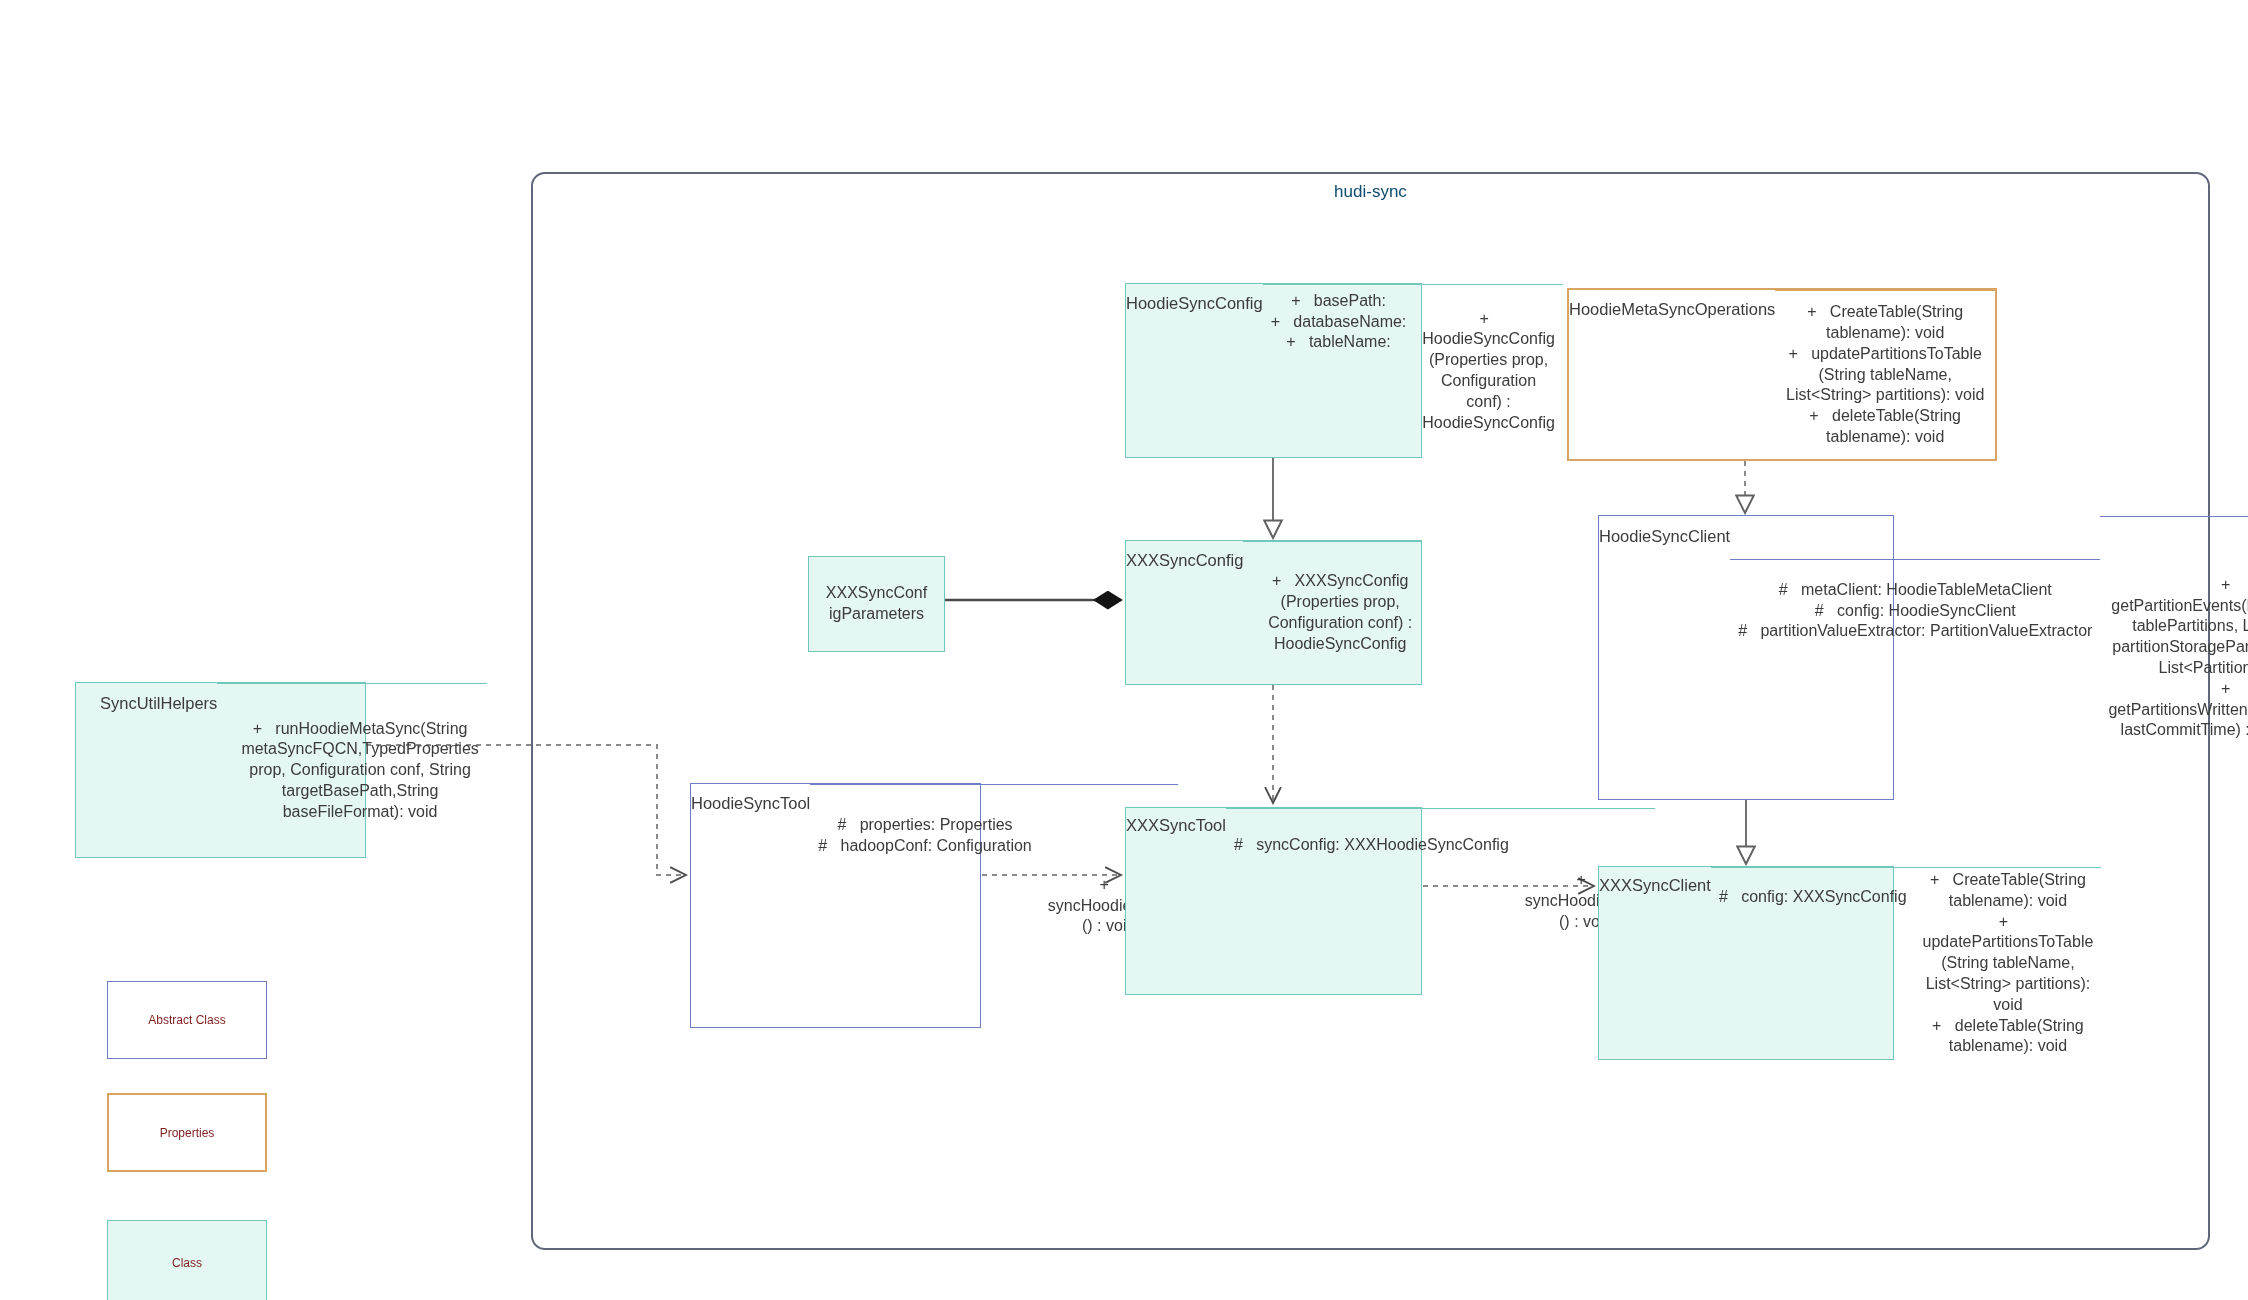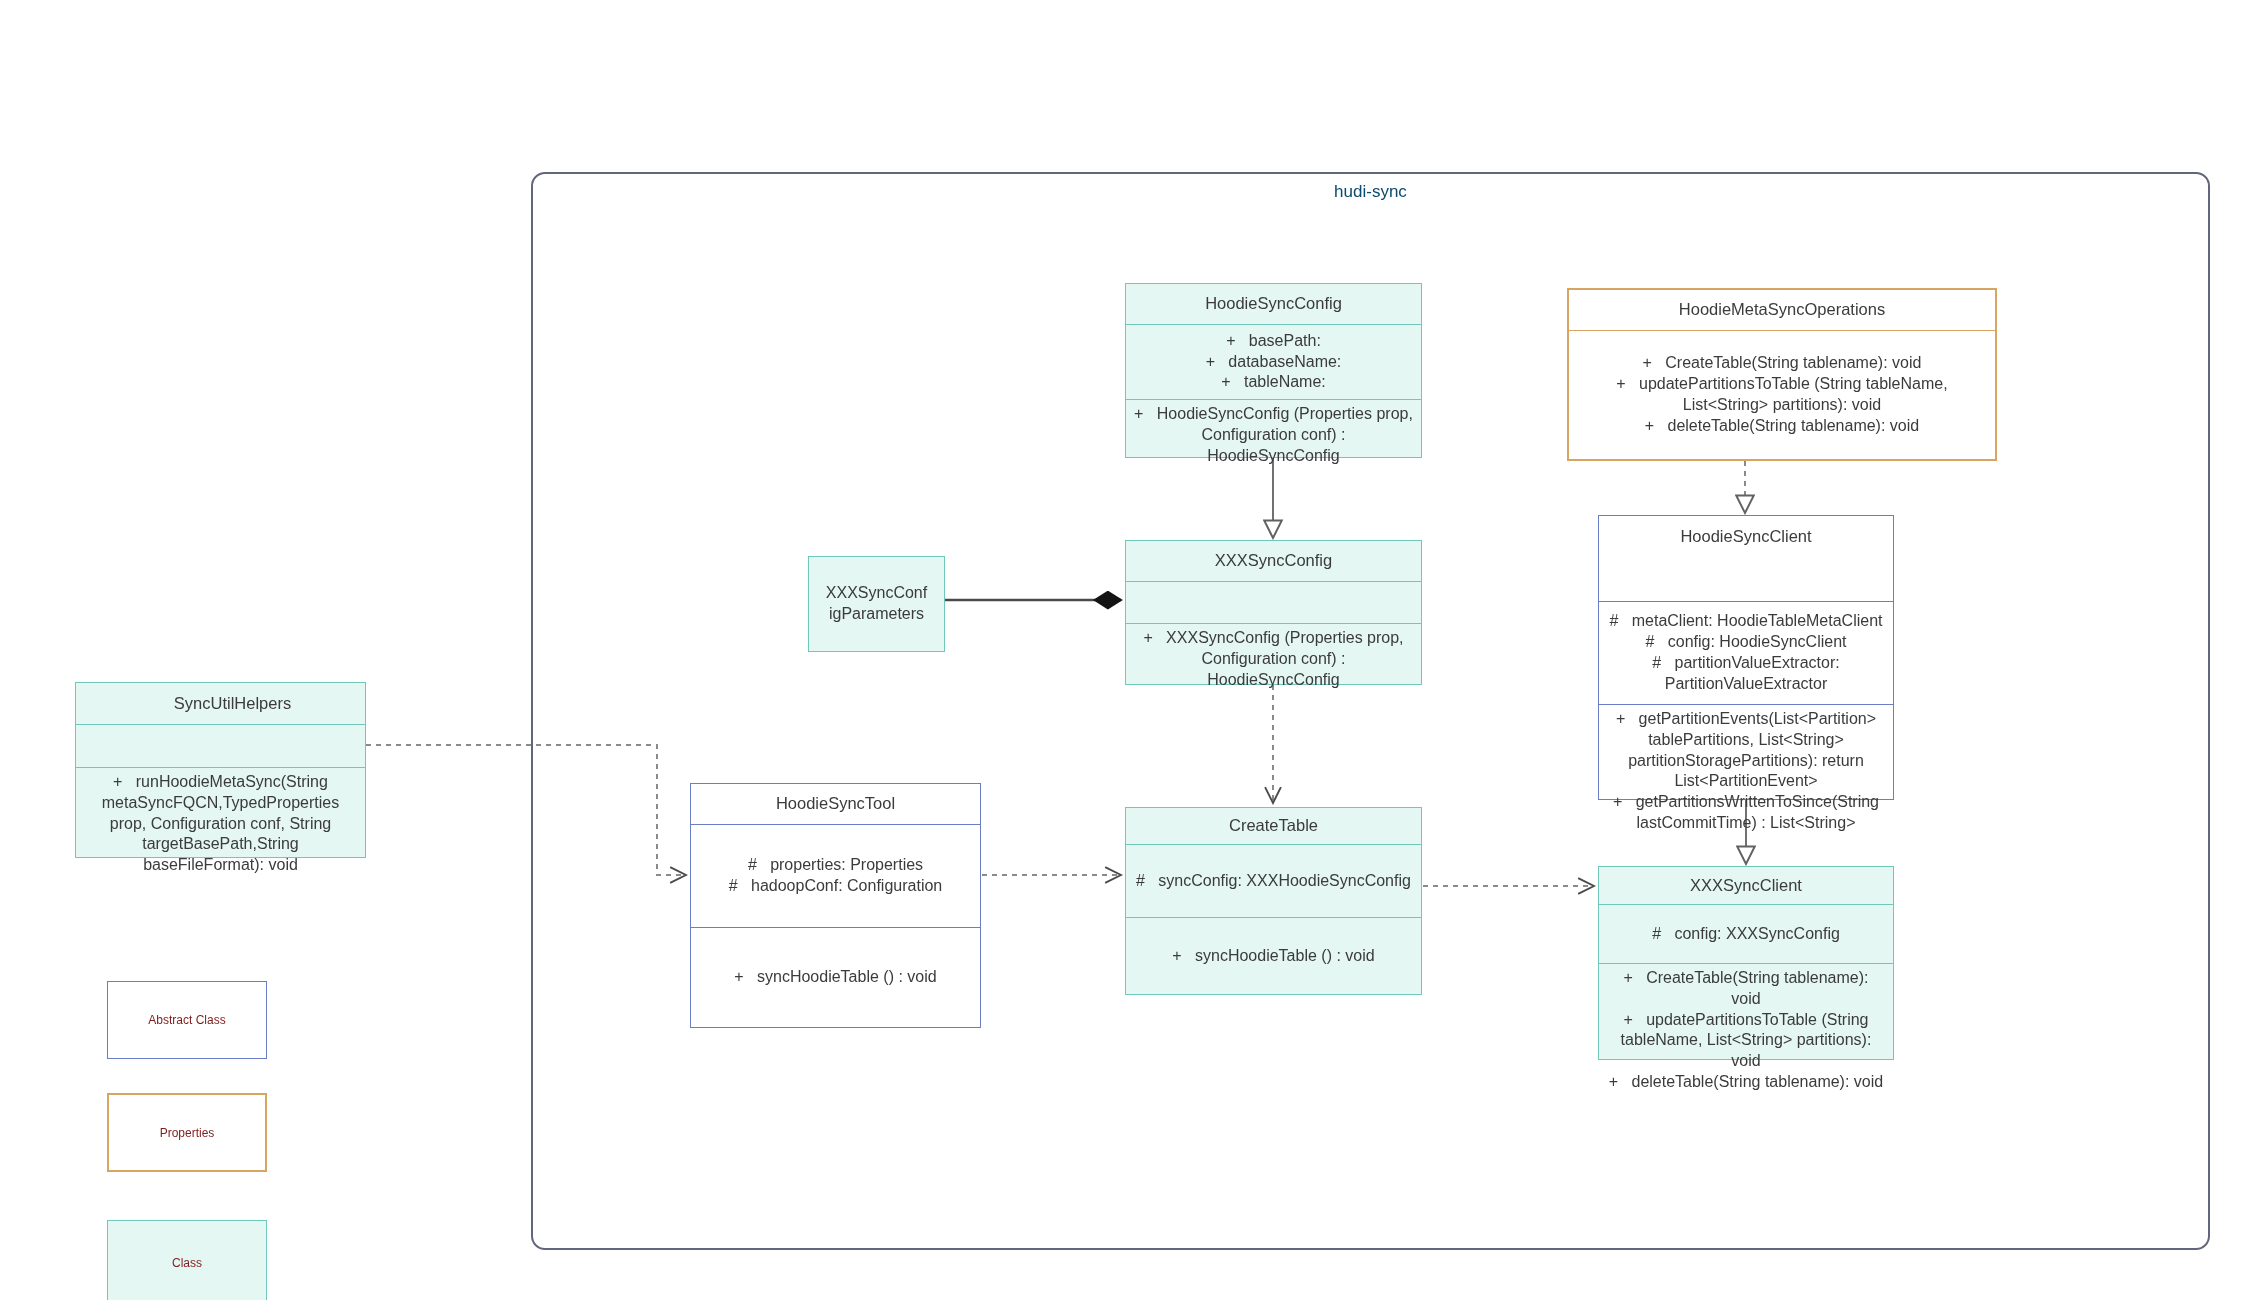--- a/index.html
+++ b/index.html
@@ -7,21 +7,21 @@
               font-family:"Liberation Sans", sans-serif; }
   #canvas { position:relative; width:2248px; height:1300px; background:#fff; }
 
   
   .frame { position:absolute; left:531px; top:172px; width:1679px; height:1078px;
            border:2px solid #62667a; border-radius:14px; background:transparent; }
   .frame-label { position:absolute; left:531px; top:182px; width:1679px; text-align:center;
                  font-size:17px; color:#0c4a6e; }
 
   
-  .uml { position:absolute; display:flex; flex-direction:column;
+  .uml { position:absolute; display:flex; flex-direction:row;
          color:#3b3b3b; font-size:16px; line-height:1.3; text-align:center;
          border:1.6px solid var(--bd); background:var(--bg); }
   .uml.cls      { --bd:#6fc8ba; --bg:#e4f7f2; }
   .uml.abstract { --bd:#6b7ec5; --bg:#ffffff; }
   .uml.iface    { --bd:#d8a462; --bg:#ffffff; border-width:2px;margin-left:36px; }
   .uml .title { display:flex; align-items:center; justify-content:center;
                 font-size:16.5px; flex:0 0 auto; }
   .uml .sec { display:flex; flex-direction:column; justify-content:center;
               border-top:1.4px solid var(--bd); padding:4px 8px; flex:0 0 auto; }
   .uml .sec.grow { flex:1 1 auto; }
@@ -131,21 +131,21 @@
     <div class="sec" style="height:103px;">
       <div class="member">#&nbsp;&nbsp; properties: Properties</div>
       <div class="member">#&nbsp;&nbsp; hadoopConf: Configuration</div>
     </div>
     <div class="sec grow">
       <div class="member">+&nbsp;&nbsp; syncHoodieTable () : void</div>
     </div>
   </div>
 
   <div class="uml cls" style="left:1125px; top:807px; width:297px; height:188px;">
-    <div class="title" style="height:36px;">CreateTable</div>
+    <div class="title" style="height:36px;">XXXSyncTool</div>
     <div class="sec" style="height:73px;">
       <div class="member">#&nbsp;&nbsp; syncConfig: XXXHoodieSyncConfig</div>
     </div>
     <div class="sec grow">
       <div class="member">+&nbsp;&nbsp; syncHoodieTable () : void</div>
     </div>
   </div>
 
   <div class="uml cls" style="left:1598px; top:866px; width:296px; height:194px;">
     <div class="title" style="height:37px;">XXXSyncClient</div>

